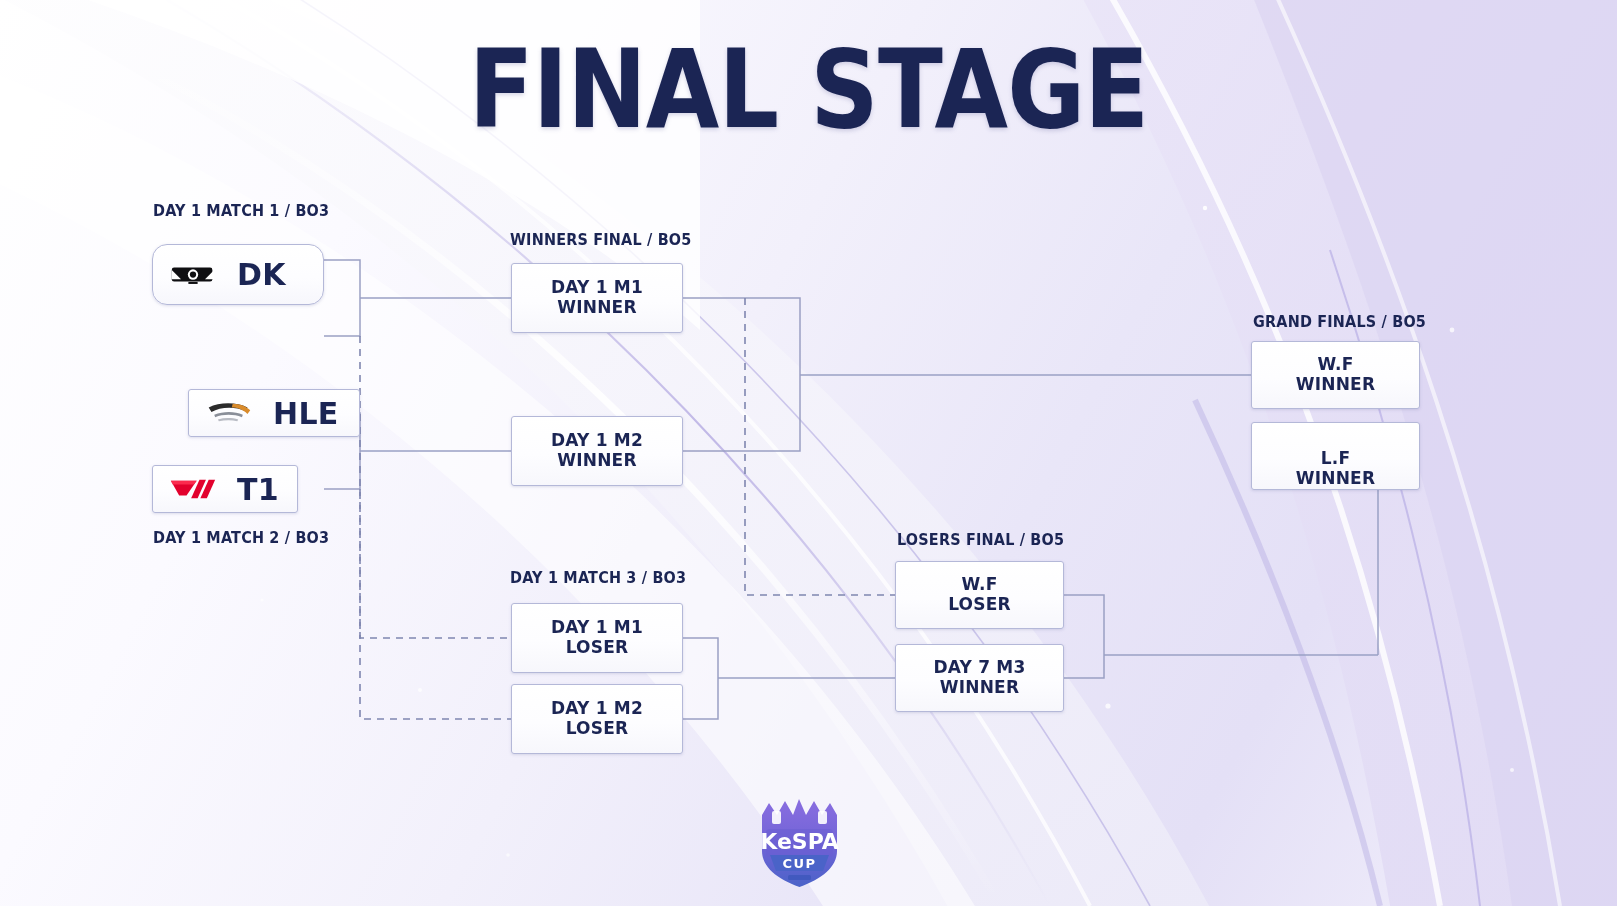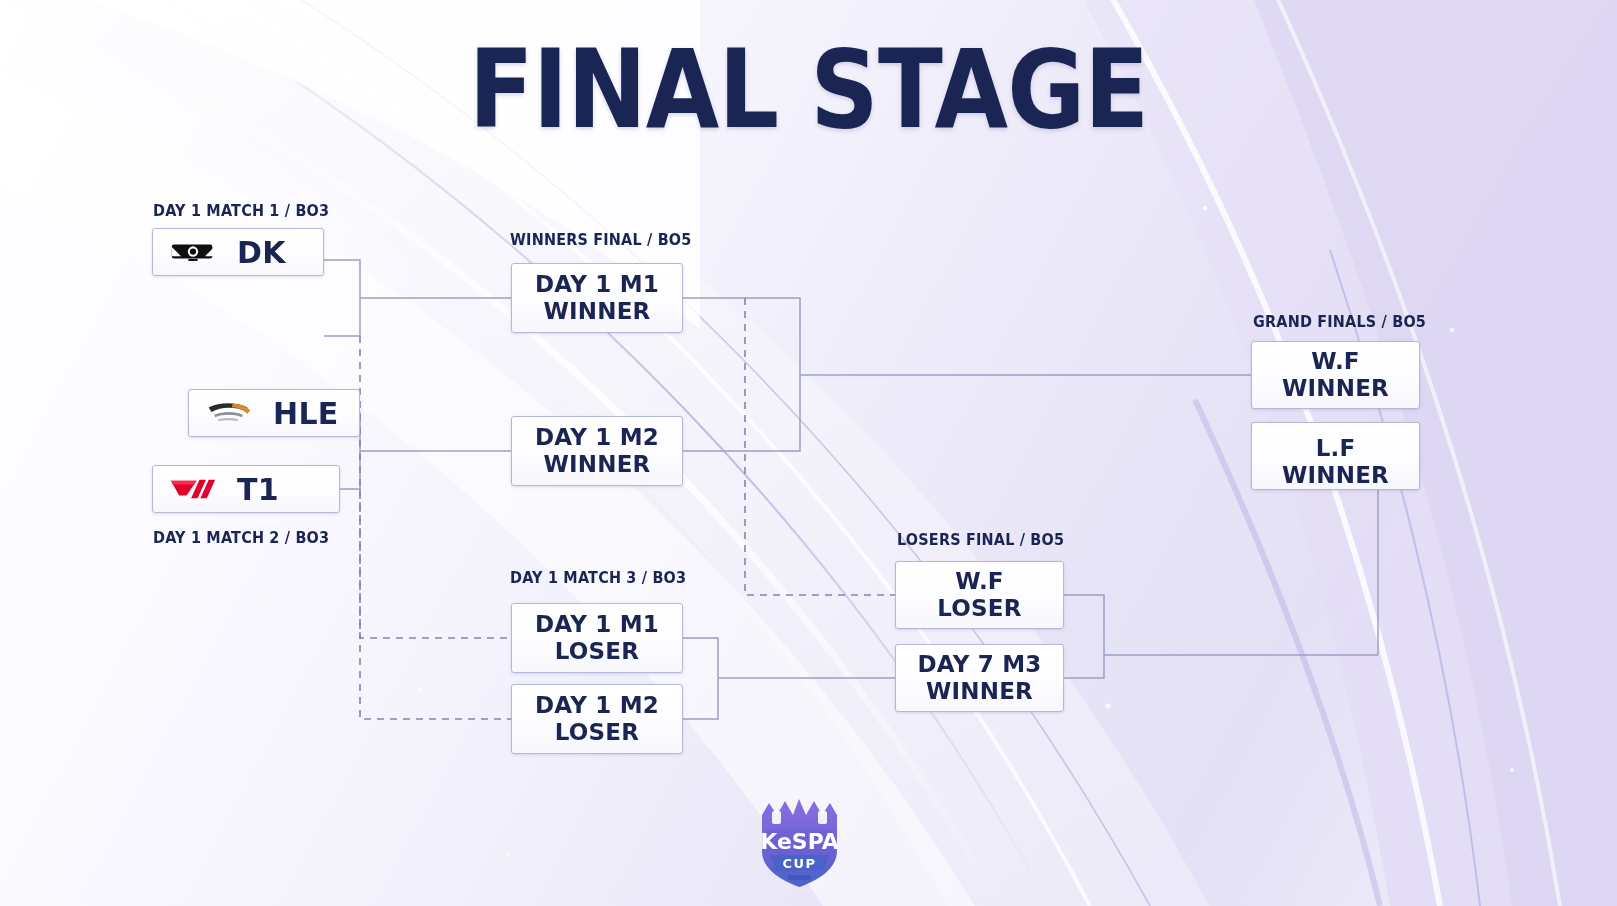--- a/index.html
+++ b/index.html
@@ -72,21 +72,21 @@
     font-weight:700;
     font-size:30px;
     color:#1b2554;
     letter-spacing:.3px;
   }
 
   
   .slot-text{
     font-family:"DejaVu Sans", sans-serif;
     font-weight:700;
-    font-size:23px;
+    font-size:17px;
     line-height:1.17;
     color:#1b2554;
     text-align:center;
     white-space:pre-line;
     letter-spacing:.2px;
   }
 
   
   .kespa{ position:absolute; left:752px; top:793px; width:95px; height:98px; }
 </style>
@@ -178,21 +178,21 @@
       </g>
     </svg>
 
     <div class="rnd-label" style="left:153px; top:202px;">DAY 1 MATCH 1 / BO3</div>
     <div class="rnd-label" style="left:153px; top:529px;">DAY 1 MATCH 2 / BO3</div>
     <div class="rnd-label" style="left:510px; top:231px;">WINNERS FINAL  / BO5</div>
     <div class="rnd-label" style="left:510px; top:569px;">DAY 1 MATCH 3  / BO3</div>
     <div class="rnd-label" style="left:897px; top:531px;">LOSERS FINAL / BO5</div>
     <div class="rnd-label" style="left:1253px; top:313px;">GRAND FINALS / BO5</div>
 
-    <div class="box team" style="left:152px; top:228px; width:172px; height:48px;">
+    <div class="box team" style="left:152px; top:244px; width:172px; height:61px;border-radius:15px;">
       <span class="team-logo">
         <svg viewBox="0 0 52 30" width="48" height="28">
           <rect x="3" y="7" width="44" height="15" rx="2.5" fill="#0f0f12"></rect>
           <path d="M3 9.5 L3 19.5 L13 19.5 Z" fill="#ffffff"></path>
           <path d="M49 9.5 L49 19.5 L39 19.5 Z" fill="#ffffff"></path>
           <circle cx="26" cy="14.5" r="5.6" fill="#ffffff"></circle>
           <circle cx="26" cy="14.5" r="3.4" fill="#0f0f12"></circle>
           <rect x="21" y="22.5" width="10" height="2.2" fill="#0f0f12"></rect>
         </svg>
       </span>
@@ -205,21 +205,21 @@
         <svg viewBox="0 0 52 30" width="48" height="28">
           <path d="M4 9 C16 3 34 3 46 9 L44 13 C33 8 17 8 7 14 Z" fill="#2b2b2b"></path>
           <path d="M30 5 C38 5 45 8 49 12 L46 16 C41 11 35 9 29 9 Z" fill="#d98b2b"></path>
           <path d="M10 17 C20 13 32 13 41 17 L40 19.5 C31 16 20 16 11 19.5 Z" fill="#8a8f99"></path>
           <path d="M14 22 C21 20 29 20 36 22 L35 24 C29 22.5 22 22.5 15 24 Z" fill="#b9bcc4"></path>
         </svg>
       </span>
       <span class="team-name">HLE</span>
     </div>
 
-    <div class="box team" style="left:152px; top:465px; width:188px; height:48px;">
+    <div class="box team" style="left:152px; top:465px; width:146px; height:48px;">
       <span class="team-logo">
         <svg viewBox="0 0 52 26" width="48" height="26">
           <path d="M2 4 L30 4 L19 20 L11 20 Z" fill="#e2012d"></path>
           <path d="M2 4 L30 4 L27 8 L4 8 Z" fill="#ff3355" opacity=".85"></path>
           <path d="M33 3 L40 3 L31 23 L24 23 Z" fill="#e2012d"></path>
           <path d="M43 3 L50 3 L41 23 L34 23 Z" fill="#e2012d"></path>
         </svg>
       </span>
       <span class="team-name">T1</span>
     </div>

